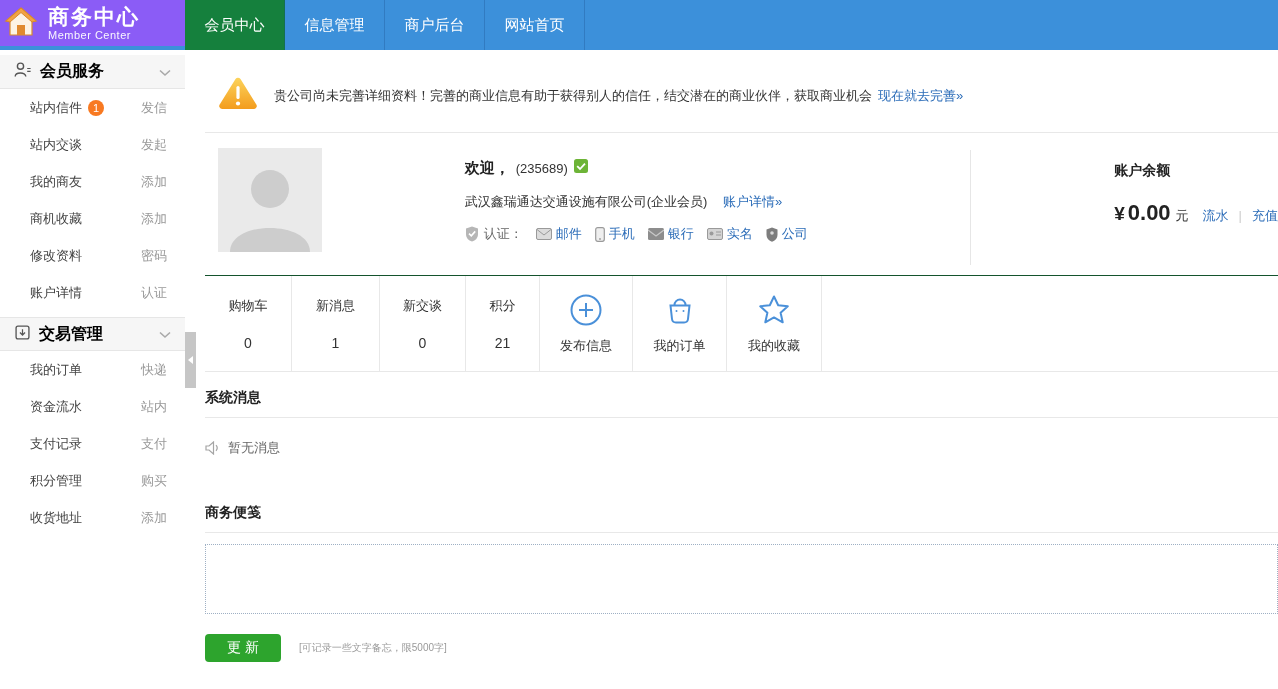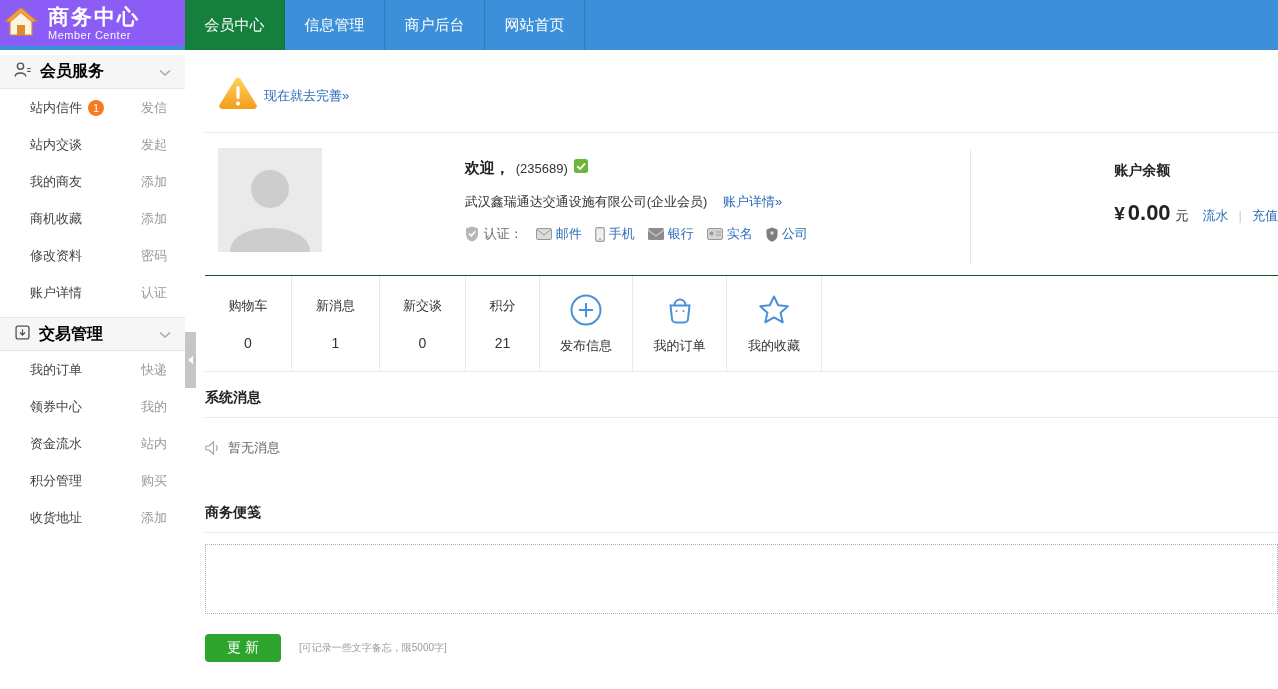--- a/index.html
+++ b/index.html
@@ -180,26 +180,26 @@
             <path d="M1 1.5 L6 6 L11 1.5"></path>
           </svg>
       </span>
     </div>
 
     <div class="side-item">
       <span class="side-label">我的订单</span>
       <span class="side-action">快递</span>
     </div>
     <div class="side-item">
-      <span class="side-label">领券中心</span>
-      <span class="side-action">我的</span>
-    </div>
-    <div class="side-item">
       <span class="side-label">资金流水</span>
       <span class="side-action">站内</span>
+    </div>
+    <div class="side-item">
+      <span class="side-label">支付记录</span>
+      <span class="side-action">支付</span>
     </div>
     <div class="side-item">
       <span class="side-label">积分管理</span>
       <span class="side-action">购买</span>
     </div>
     <div class="side-item">
       <span class="side-label">收货地址</span>
       <span class="side-action">添加</span>
     </div>
   </div>
@@ -218,20 +218,21 @@
             <linearGradient id="wg" x1="0" y1="0" x2="0" y2="1">
               <stop offset="0" stop-color="#fcd35b"></stop>
                 <stop offset="1" stop-color="#f39c1d"></stop>
             </linearGradient>
           </defs>
           <path d="M17.5 3 a3.2 3.2 0 0 1 5 0 L38 28 a3 3 0 0 1 -2.5 5 H4.5 A3 3 0 0 1 2 28 Z" fill="url(#wg)" stroke="#eda margin11d" stroke-width="0"></path>
           <rect x="18.4" y="10" width="3.2" height="13" rx="1.6" fill="#fff"></rect>
           <circle cx="20" cy="27.5" r="2.1" fill="#fff"></circle>
         </svg>
       </span>
+      <span class="banner-text">贵公司尚未完善详细资料！完善的商业信息有助于获得别人的信任，结交潜在的商业伙伴，获取商业机会</span>
       <a class="banner-link">现在就去完善»</a>
     </div>
 
     
     <div class="profile">
       <div class="avatar">
         <svg width="104" height="104" viewBox="0 0 104 104">
           <rect width="104" height="104" fill="#eaeaea"></rect>
           <circle cx="52" cy="41" r="19" fill="#cdcdcd"></circle>
           <path d="M12 104 C12 72 92 72 92 104 Z" fill="#cdcdcd"></path>

